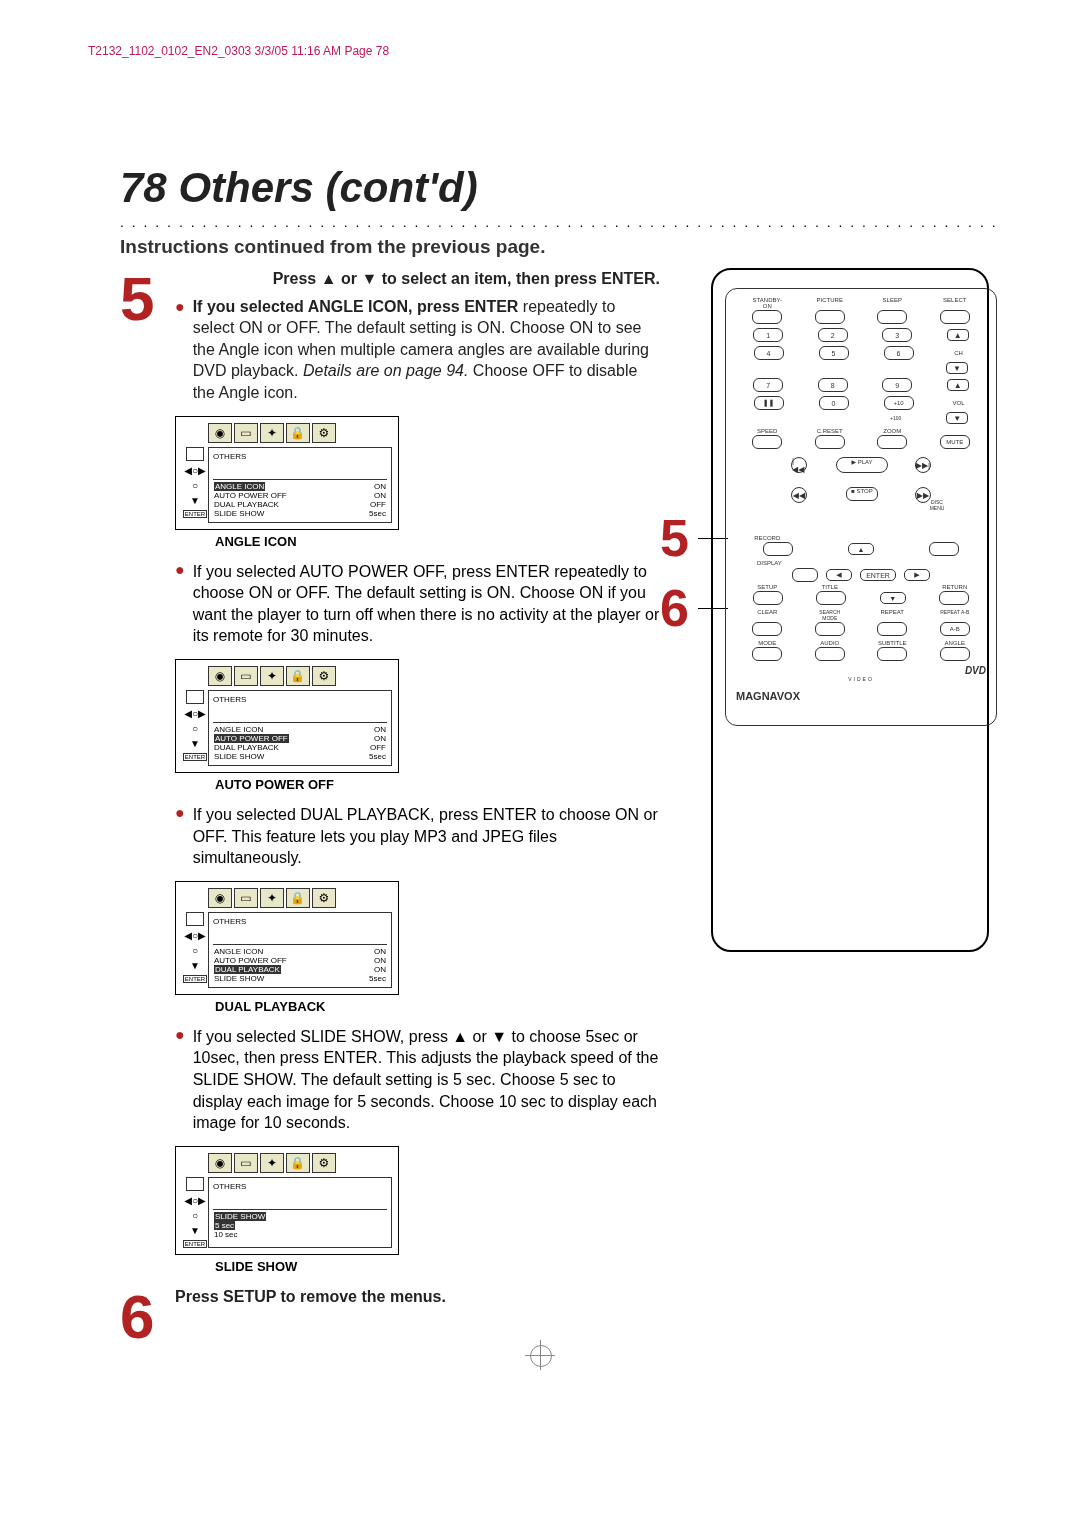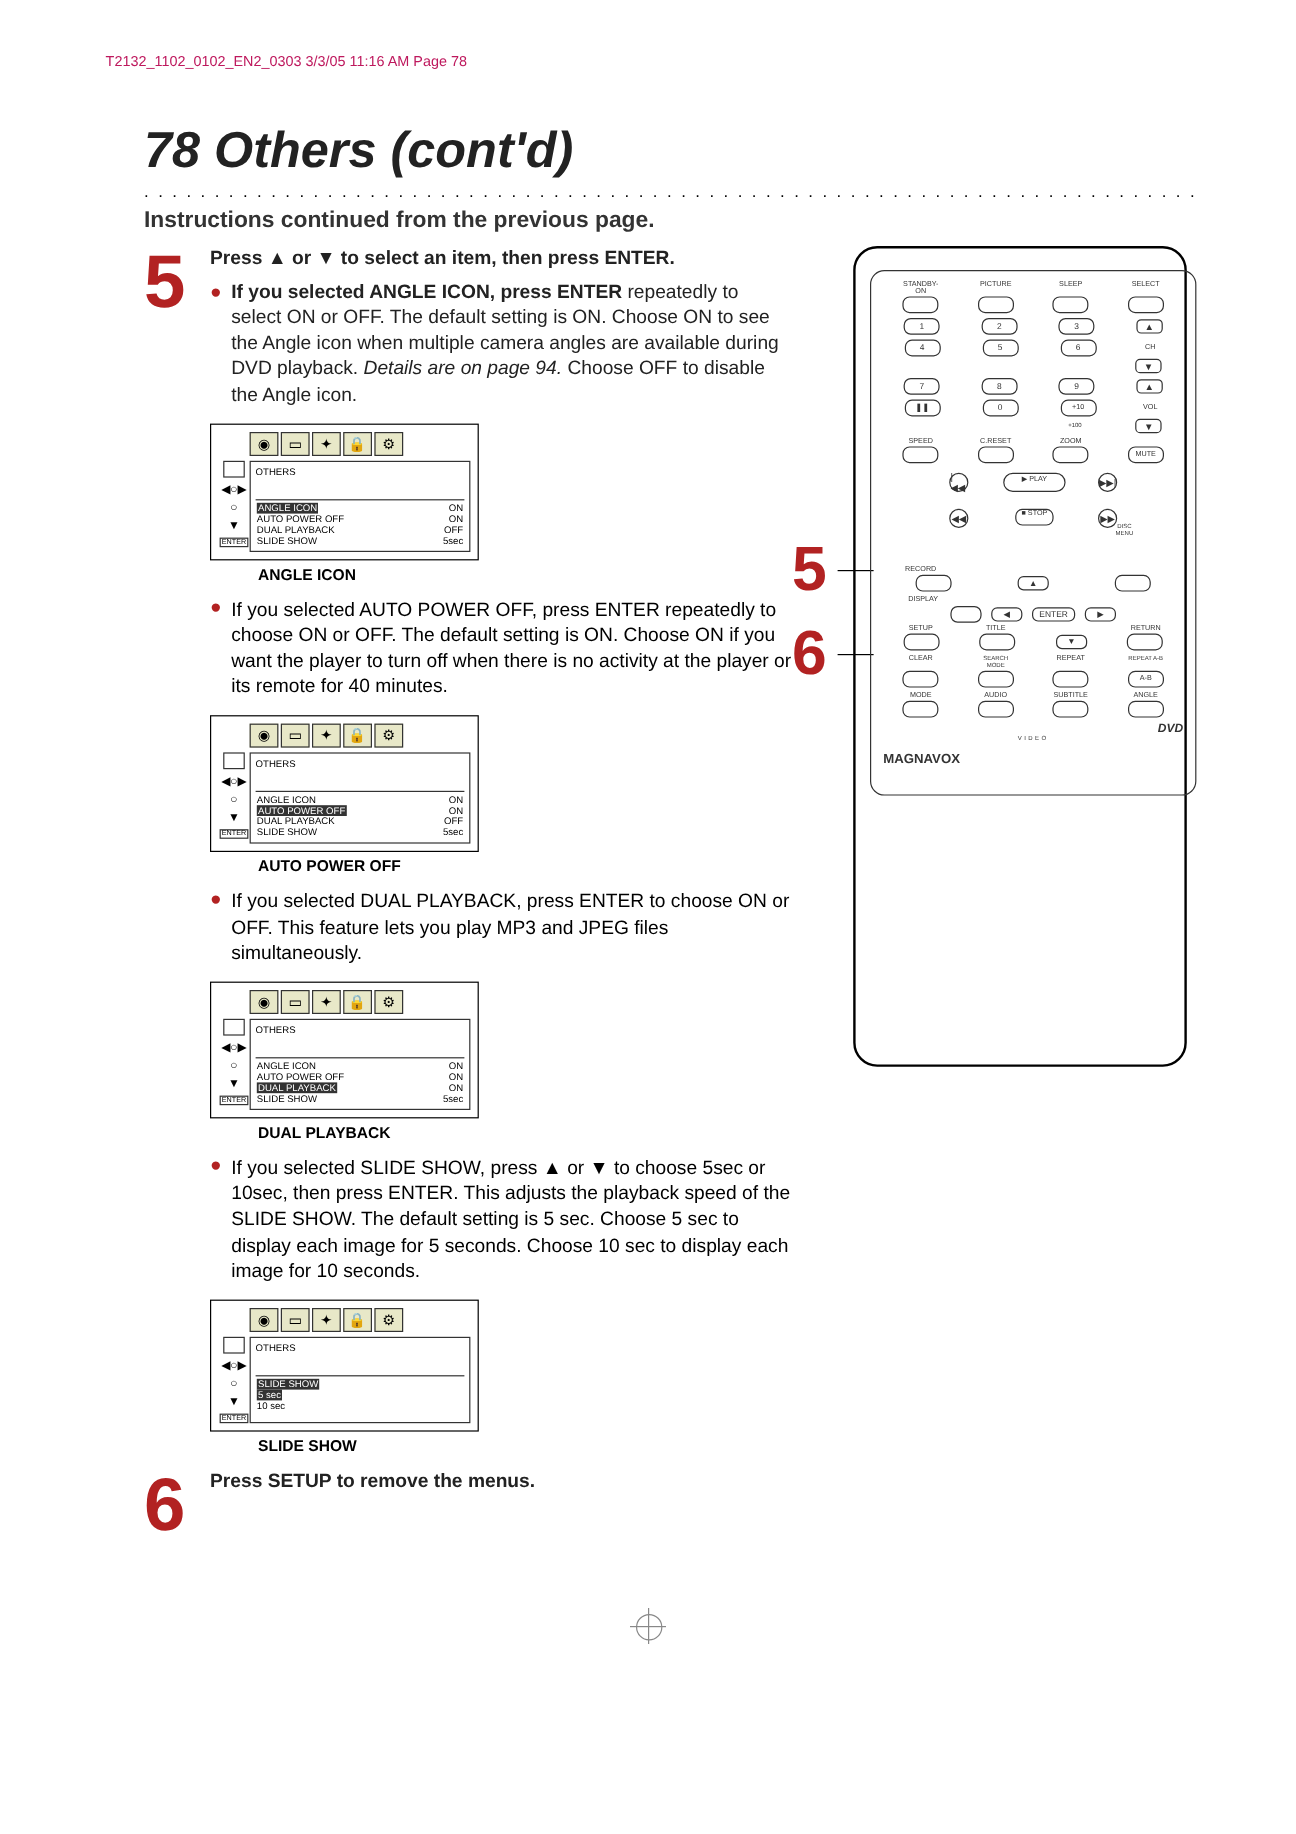--- a/index.html
+++ b/index.html
@@ -16,21 +16,21 @@
   padding: 50px 80px 50px 120px;
 }
 .crop-header {
   font-size: 12px;
   color: #be185d;
   position: absolute;
   top: 44px;
   left: 88px;
 }
 .title-row {
-  margin-top: 51px;
+  margin-top: 114px;
   font-size: 42px;
   font-weight: bold;
   font-style: italic;
   color: #222;
 }
 .title-num {
   font-style: italic;
 }
 .title-text {
   font-style: italic;
@@ -68,20 +68,21 @@
   width: 55px;
   flex-shrink: 0;
 }
 .step-content {
   font-size: 16px;
   line-height: 1.35;
   color: #222;
 }
 .step-content .bold {
   font-weight: bold;
+  text-align: right;
 }
 .bullet-item {
   display: flex;
   margin-top: 6px;
 }
 .bullet-dot {
   color: #b22222;
   font-size: 16px;
   margin-right: 8px;
   flex-shrink: 0;
@@ -402,21 +403,21 @@
               </div>
           </div>
         </div>
       </div>
       <div class="osd-caption">ANGLE ICON</div>
 
       <div class="bullet-item" style="margin-left:55px;">
         <div class="bullet-dot">●</div>
         <div class="bullet-text">
           <span class="bold">If you selected AUTO POWER OFF, press ENTER</span>
-          <span>repeatedly to choose ON or OFF. The default setting is ON. Choose ON if you want the player to turn off when there is no activity at the player or its remote for 40 minutes.</span>
+          <span>repeatedly to choose ON or OFF. The default setting is ON. Choose ON if you want the player to turn off when there is no activity at the player or its remote for 30 minutes.</span>
         </div>
       </div>
       <div class="osd-box">
         <div class="osd-tabs">
           <div class="osd-tab">◉</div>
           <div class="osd-tab">▭</div>
           <div class="osd-tab">✦</div>
           <div class="osd-tab">🔒</div>
           <div class="osd-tab">⚙</div>
         </div>

